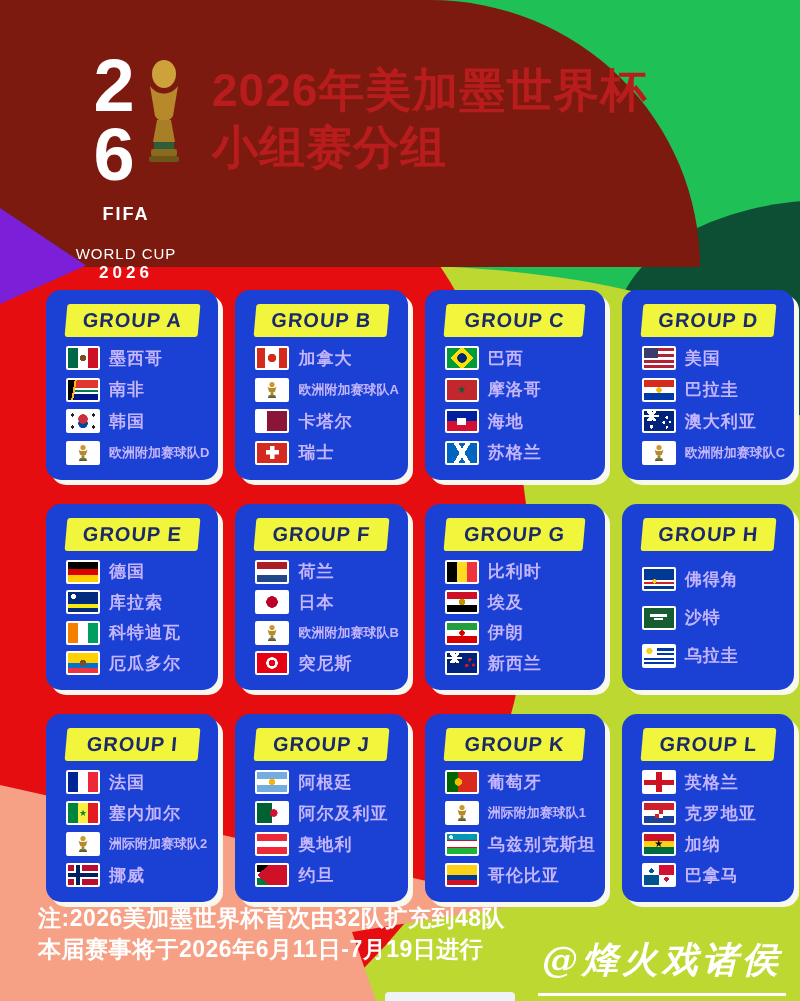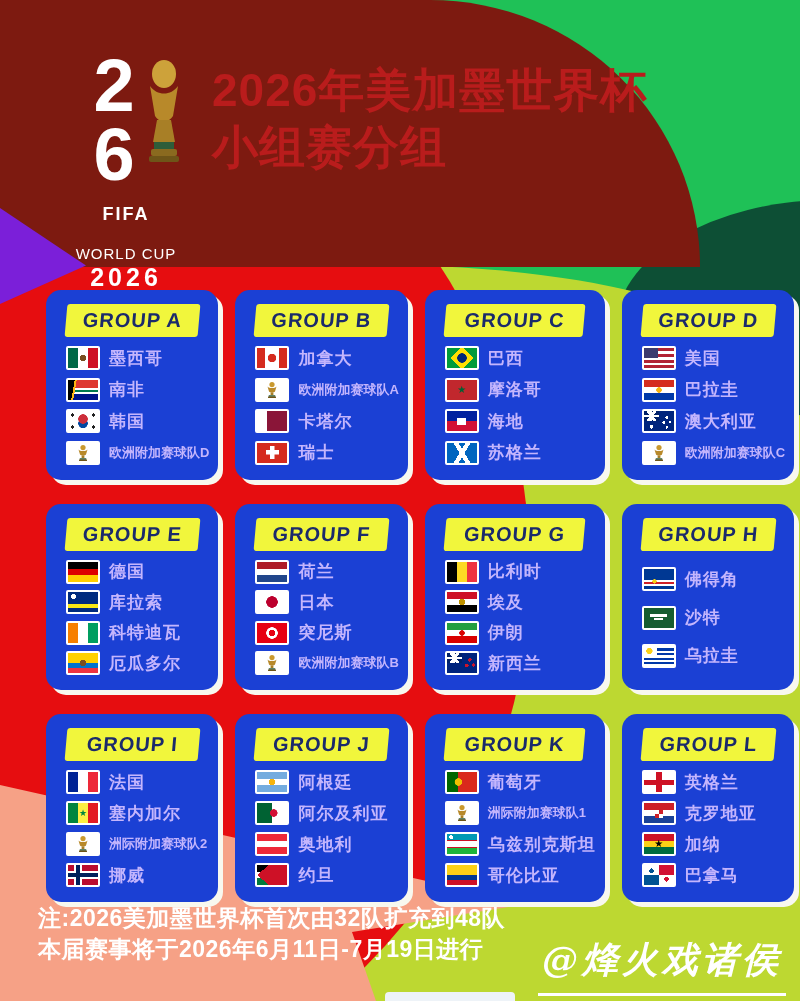--- a/index.html
+++ b/index.html
@@ -19,21 +19,21 @@
              clip-path:polygon(0% 0%,66% 55%,44% 68%,47% 100%,0% 100%);}
   .bg-white-bar{left:385px;top:992px;width:130px;height:14px;background:#eef3f8;border-radius:4px;}
 
   
   .logo{position:absolute;left:40px;top:52px;width:172px;color:#fff;text-align:center;}
   .logo-digits{position:relative;height:150px;}
   .logo-digit{font-weight:bold;font-size:74px;line-height:0.93;letter-spacing:-2px;text-align:center;margin-left:-26px;}
   .logo-trophy{position:absolute;right:30px;top:6px;}
   .logo-fifa{font-size:18px;font-weight:bold;letter-spacing:2px;margin-top:2px;}
   .logo-wc{font-size:15px;font-weight:normal;letter-spacing:1px;margin-top:20px;}
-  .logo-year{font-size:25px;font-weight:bold;letter-spacing:4px;margin-top:1px;}
+  .logo-year{font-size:17px;font-weight:bold;letter-spacing:4px;margin-top:1px;}
 
   .title{position:absolute;left:212px;top:62px;color:#b91c1c;font-weight:bold;
          font-size:46px;line-height:57px;letter-spacing:1px;white-space:nowrap;}
 
   
   .grid{position:absolute;left:46px;top:290px;width:712px;
         display:grid;grid-template-columns:repeat(4,1fr);grid-template-rows:190px 186px 188px;
         gap:24px 17px;}
   .card{background:#1b40d4;border-radius:15px;box-shadow:5px 5px 0 0 #f8f8ef;
         display:flex;flex-direction:column;padding:10px 9px 8px;}
@@ -233,34 +233,34 @@
         <div class="teams">
           <div class="team">
             <span class="flag" style="background: linear-gradient(rgb(174, 28, 40) 0px, rgb(174, 28, 40) 33%, rgb(255, 255, 255) 33%, rgb(255, 255, 255) 67%, rgb(33, 70, 139) 67%);"></span>
             <span class="team-name">荷兰</span>
           </div>
           <div class="team">
             <span class="flag" style="background: radial-gradient(circle, rgb(188, 0, 45) 0px, rgb(188, 0, 45) 5.5px, transparent 6px), rgb(255, 255, 255);"></span>
             <span class="team-name">日本</span>
           </div>
           <div class="team">
+            <span class="flag" style="background: rgb(255, 255, 255);">
+              <svg width="12" height="16" viewBox="0 0 12 16">
+                <ellipse cx="6" cy="2.6" rx="2.6" ry="2.6" fill="#c9992e"></ellipse>
+                <path d="M1.5 4.5 C3 6.5 9 6.5 10.5 4.5 L9 9.5 C8 11 4 11 3 9.5 Z" fill="#b8892a"></path>
+                <rect x="4.6" y="10.5" width="2.8" height="2.6" fill="#a87f26"></rect>
+                <rect x="2.6" y="13.2" width="6.8" height="1.6" rx="0.5" fill="#2e5d3a"></rect>
+                <rect x="2" y="14.6" width="8" height="1.4" rx="0.5" fill="#6e5518"></rect>
+              </svg>
+            </span>
+            <span class="team-name small">欧洲附加赛球队B</span>
+          </div>
+          <div class="team">
             <span class="flag" style="background: radial-gradient(circle, rgb(231, 0, 19) 0px, rgb(231, 0, 19) 3px, transparent 3.5px), radial-gradient(circle, rgb(255, 255, 255) 0px, rgb(255, 255, 255) 5.5px, transparent 6px), rgb(231, 0, 19);"></span>
             <span class="team-name">突尼斯</span>
-          </div>
-          <div class="team">
-            <span class="flag" style="background: rgb(255, 255, 255);">
-              <svg width="12" height="16" viewBox="0 0 12 16">
-                <ellipse cx="6" cy="2.6" rx="2.6" ry="2.6" fill="#c9992e"></ellipse>
-                <path d="M1.5 4.5 C3 6.5 9 6.5 10.5 4.5 L9 9.5 C8 11 4 11 3 9.5 Z" fill="#b8892a"></path>
-                <rect x="4.6" y="10.5" width="2.8" height="2.6" fill="#a87f26"></rect>
-                <rect x="2.6" y="13.2" width="6.8" height="1.6" rx="0.5" fill="#2e5d3a"></rect>
-                <rect x="2" y="14.6" width="8" height="1.4" rx="0.5" fill="#6e5518"></rect>
-              </svg>
-            </span>
-            <span class="team-name small">欧洲附加赛球队B</span>
           </div>
         </div>
       </div>
       <div class="card">
         <div class="card-header">GROUP G</div>
         <div class="teams">
           <div class="team">
             <span class="flag" style="background: linear-gradient(90deg, rgb(0, 0, 0) 0px, rgb(0, 0, 0) 33%, rgb(253, 218, 36) 33%, rgb(253, 218, 36) 67%, rgb(239, 51, 64) 67%);"></span>
             <span class="team-name">比利时</span>
           </div>

